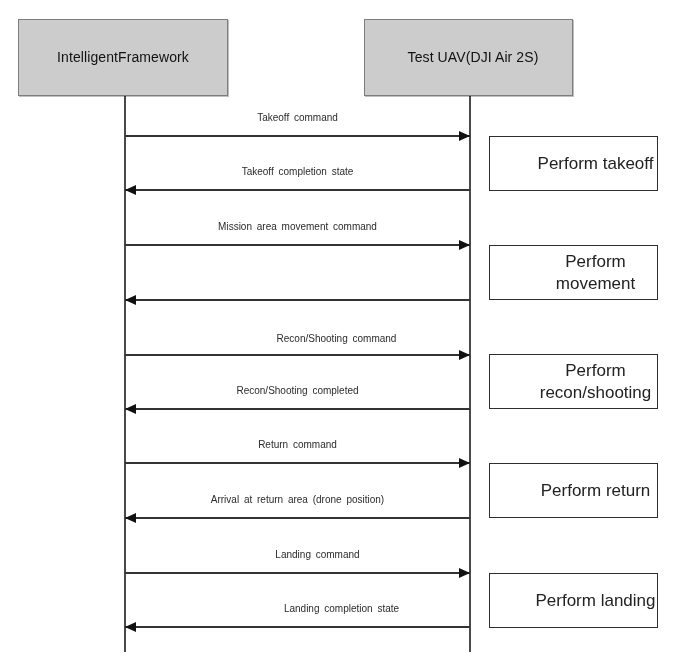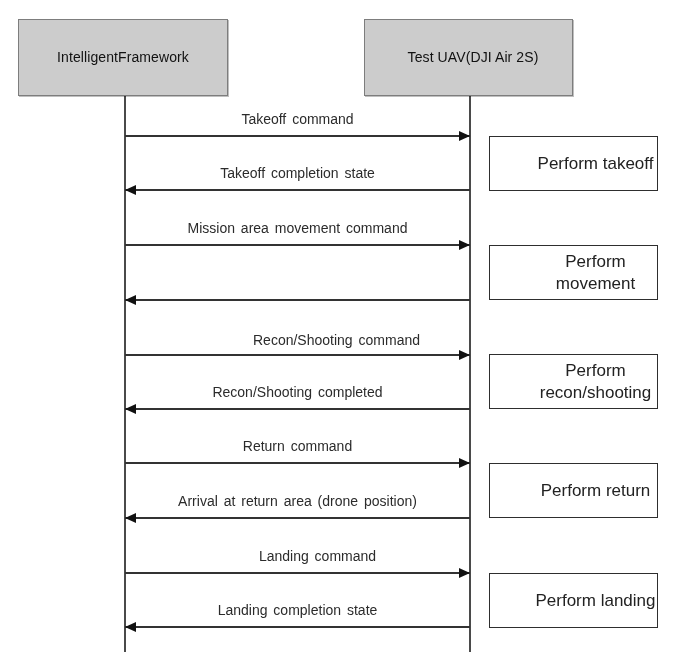--- a/index.html
+++ b/index.html
@@ -38,21 +38,21 @@
 
   .lifeline {
     position: absolute;
     width: 1.4px;
     background: #4a4a4a;
   }
 
   .msg-label {
     position: absolute;
     text-align: center;
-    font-size: 14px;
+    font-size: 10px;
     line-height: 1.1;
     color: #2b2b2b;
     white-space: nowrap;
     word-spacing: 2px;
   }
 
   .msg-arrow {
     position: absolute;
     height: 1.6px;
     background: #333333;
@@ -122,21 +122,21 @@
     <div class="arrowhead right" style="top: 457.5px; left: 459px;"></div>
     <div class="msg-label" style="left: 125px; width: 345px; top: 439px;">Return command</div>
     <div class="msg-arrow" style="left: 125px; top: 517.2px; width: 345px;"></div>
     <div class="arrowhead left" style="top: 512.5px; left: 125px;"></div>
     <div class="msg-label" style="left: 125px; width: 345px; top: 494px;">Arrival at return area (drone position)</div>
     <div class="msg-arrow" style="left: 125px; top: 572.2px; width: 345px;"></div>
     <div class="arrowhead right" style="top: 567.5px; left: 459px;"></div>
     <div class="msg-label" style="left: 125px; width: 385px; top: 549px;">Landing command</div>
     <div class="msg-arrow" style="left: 125px; top: 626.2px; width: 345px;"></div>
     <div class="arrowhead left" style="top: 621.5px; left: 125px;"></div>
-    <div class="msg-label" style="left: 125px; width: 345px; top: 603px;">Landing completion state</div>
+    <div class="msg-label" style="left: 125px; width: 345px; top: 603px; padding-left: 44px;">Landing completion state</div>
     <div class="activity-box" style="left: 489px; top: 136px; width: 169px; height: 55px;">
       <span class="activity-line">Perform takeoff</span>
     </div>
     <div class="activity-box" style="left: 489px; top: 245px; width: 169px; height: 55px;">
       <span class="activity-line">Perform</span>
       <span class="activity-line">movement</span>
     </div>
     <div class="activity-box" style="left: 489px; top: 354px; width: 169px; height: 55px;">
       <span class="activity-line">Perform</span>
       <span class="activity-line">recon/shooting</span>

